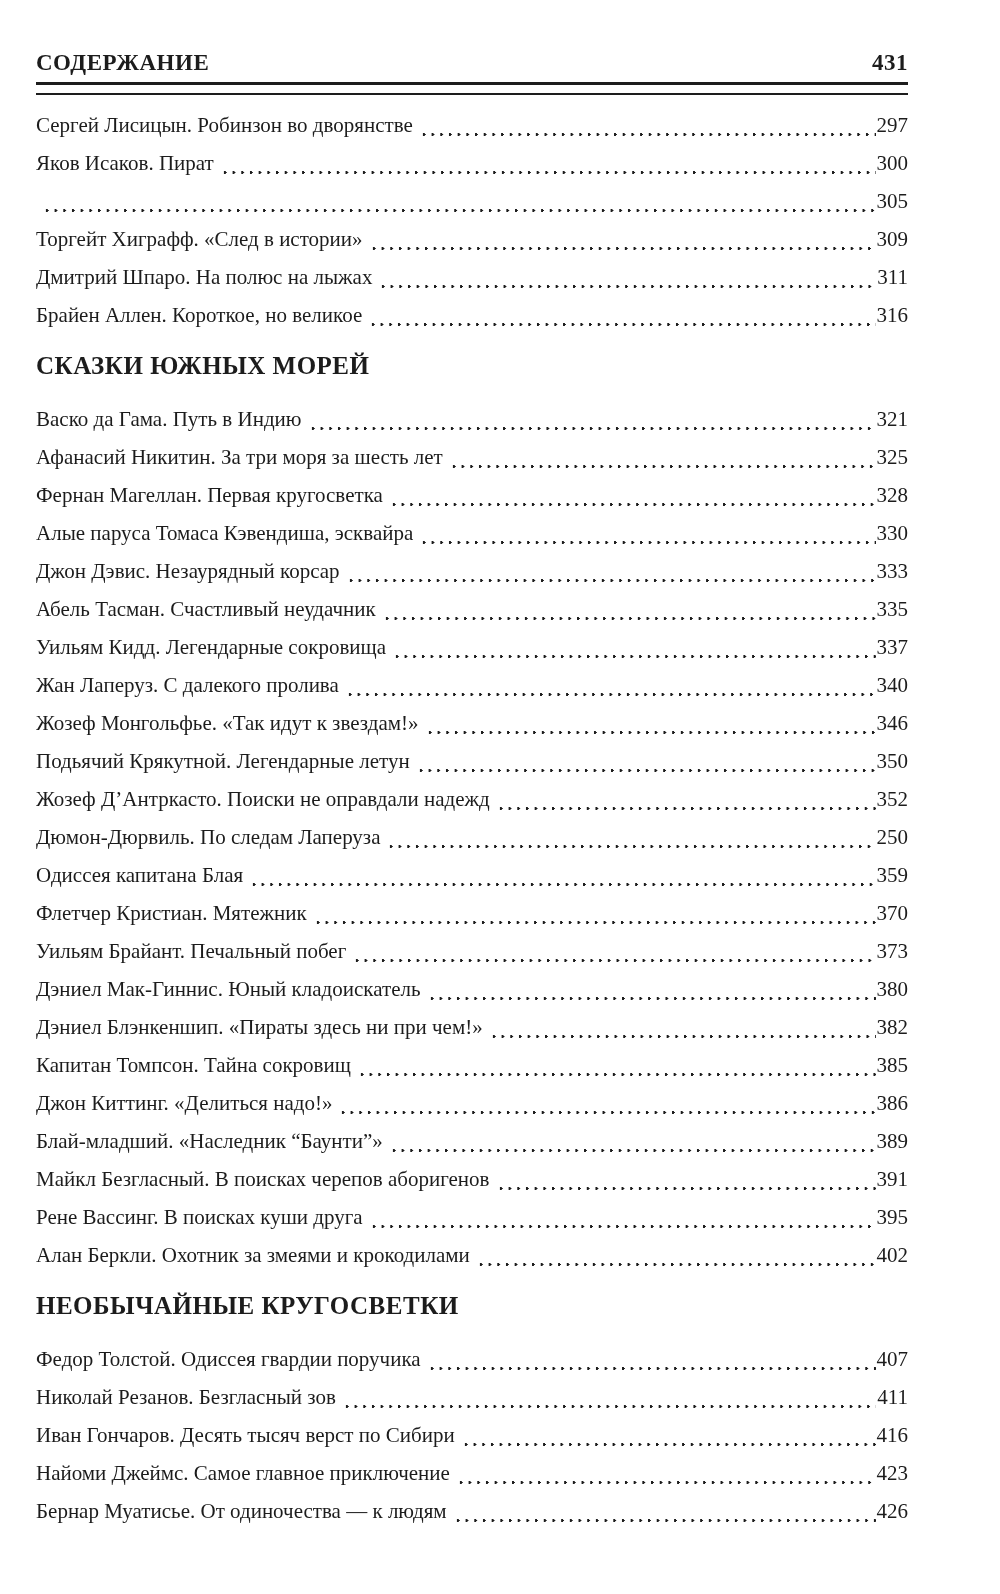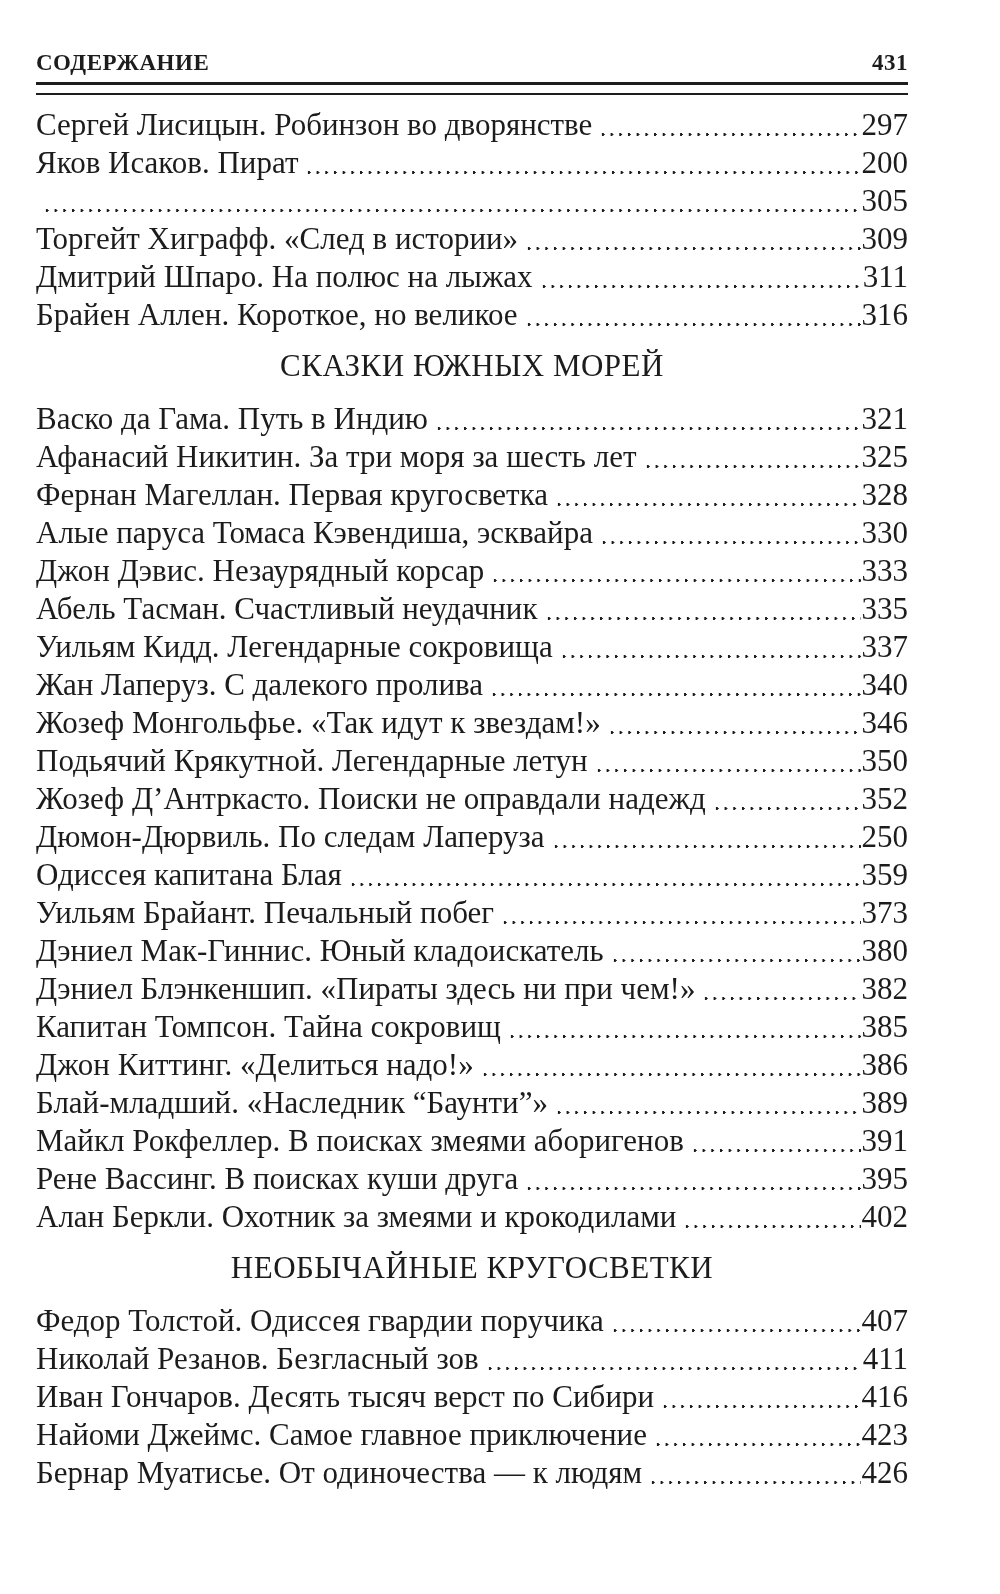--- a/index.html
+++ b/index.html
@@ -35,21 +35,21 @@
     height: 8px;
     border-top: 3px solid #1d1d1d;
     border-bottom: 2px solid #1d1d1d;
   }
   .toc {
     margin-top: 11px;
   }
   .toc-row {
     display: flex;
     align-items: stretch;
-    font-size: 31px;
+    font-size: 21px;
     height: 38px;
     line-height: 38px;
     white-space: nowrap;
   }
   .toc-title {
     flex: 0 0 auto;
   }
   .dot-leader {
     flex: 1 1 auto;
     align-self: flex-end;
@@ -57,47 +57,47 @@
     margin: 0 1px 7px 7px;
     background-image: radial-gradient(circle 1.5px at 4px 2.4px, #1d1d1d 98%, rgba(0,0,0,0) 100%);
     background-size: 8.7px 5px;
     background-repeat: repeat-x;
     min-width: 12px;
   }
   .toc-page {
     flex: 0 0 auto;
   }
   .section-heading {
-    text-align: center;
-    font-size: 31px;
+    font-size: 25px;
     line-height: 40px;
     height: 40px;
     margin: 12px 0 14px 0;
     letter-spacing: 0.5px;
+    font-weight: bold;
   }
 </style>
 </head>
 <body>
 
 <div class="page">
   <div class="page-header">
     <span>СОДЕРЖАНИЕ</span>
     <span>431</span>
   </div>
   <div class="header-rule"></div>
   <div class="toc" id="toc-root">
       <div class="toc-row">
         <span class="toc-title">Сергей Лисицын. Робинзон во дворянстве</span>
         <span class="dot-leader"></span>
         <span class="toc-page">297</span>
       </div>
       <div class="toc-row">
         <span class="toc-title">Яков Исаков. Пират</span>
         <span class="dot-leader"></span>
-        <span class="toc-page">200</span>
+        <span class="toc-page">300</span>
       </div>
       <div class="toc-row">
         <span class="dot-leader"></span>
         <span class="toc-page">305</span>
       </div>
       <div class="toc-row">
         <span class="toc-title">Торгейт Хиграфф. «След в истории»</span>
         <span class="dot-leader"></span>
         <span class="toc-page">309</span>
       </div>
@@ -171,20 +171,25 @@
         <span class="toc-title">Дюмон-Дюрвиль. По следам Лаперуза</span>
         <span class="dot-leader"></span>
         <span class="toc-page">250</span>
       </div>
       <div class="toc-row">
         <span class="toc-title">Одиссея капитана Блая</span>
         <span class="dot-leader"></span>
         <span class="toc-page">359</span>
       </div>
       <div class="toc-row">
+        <span class="toc-title">Флетчер Кристиан. Мятежник</span>
+        <span class="dot-leader"></span>
+        <span class="toc-page">370</span>
+      </div>
+      <div class="toc-row">
         <span class="toc-title">Уильям Брайант. Печальный побег</span>
         <span class="dot-leader"></span>
         <span class="toc-page">373</span>
       </div>
       <div class="toc-row">
         <span class="toc-title">Дэниел Мак-Гиннис. Юный кладоискатель</span>
         <span class="dot-leader"></span>
         <span class="toc-page">380</span>
       </div>
       <div class="toc-row">
@@ -201,21 +206,21 @@
         <span class="toc-title">Джон Киттинг. «Делиться надо!»</span>
         <span class="dot-leader"></span>
         <span class="toc-page">386</span>
       </div>
       <div class="toc-row">
         <span class="toc-title">Блай-младший. «Наследник “Баунти”»</span>
         <span class="dot-leader"></span>
         <span class="toc-page">389</span>
       </div>
       <div class="toc-row">
-        <span class="toc-title">Майкл Рокфеллер. В поисках змеями аборигенов</span>
+        <span class="toc-title">Майкл Безгласный. В поисках черепов аборигенов</span>
         <span class="dot-leader"></span>
         <span class="toc-page">391</span>
       </div>
       <div class="toc-row">
         <span class="toc-title">Рене Вассинг. В поисках куши друга</span>
         <span class="dot-leader"></span>
         <span class="toc-page">395</span>
       </div>
       <div class="toc-row">
         <span class="toc-title">Алан Беркли. Охотник за змеями и крокодилами</span>

